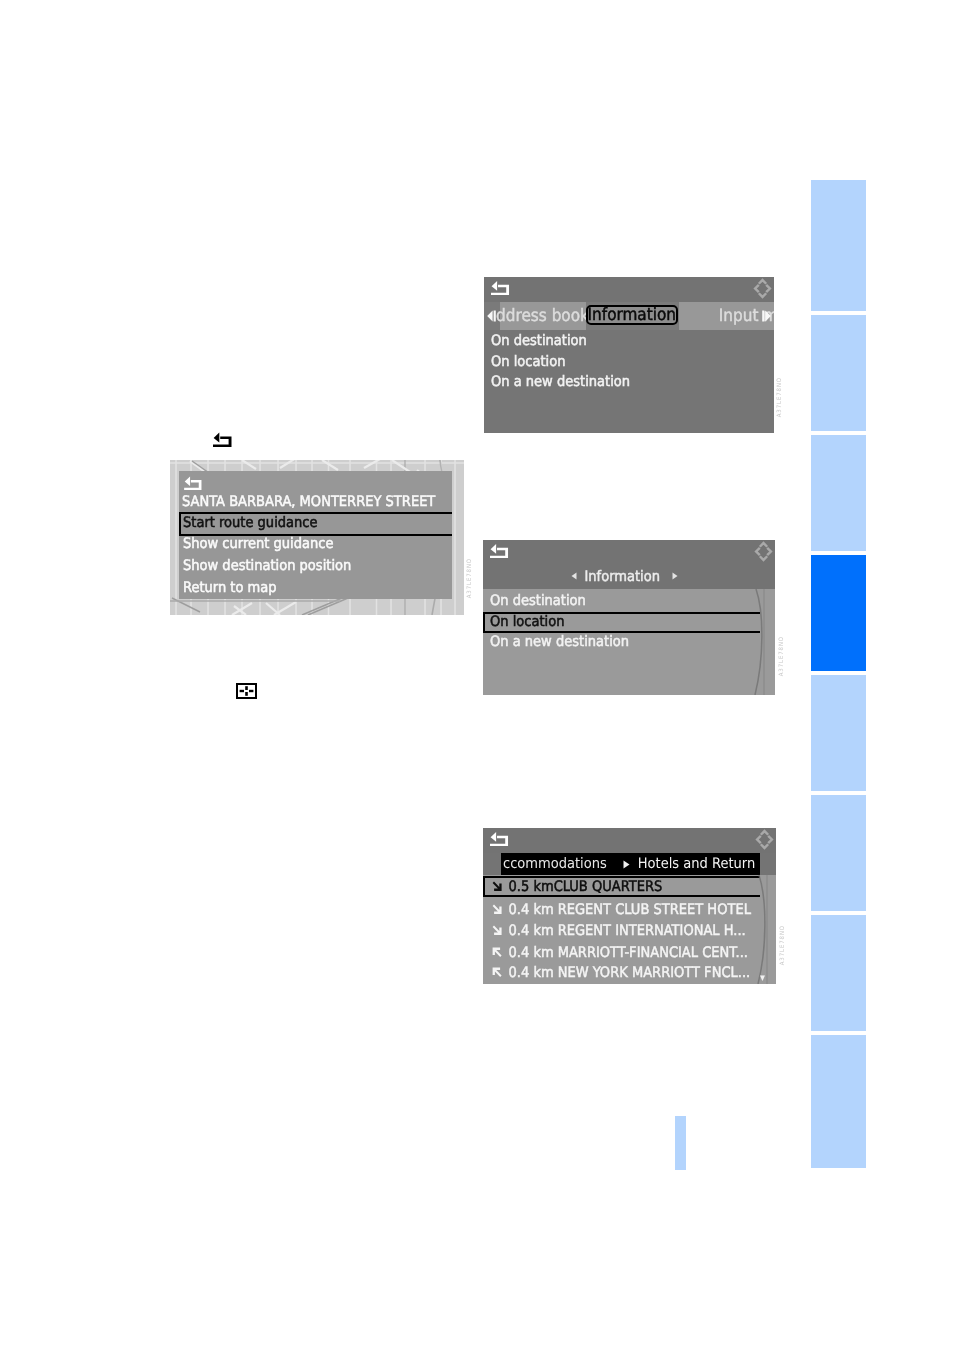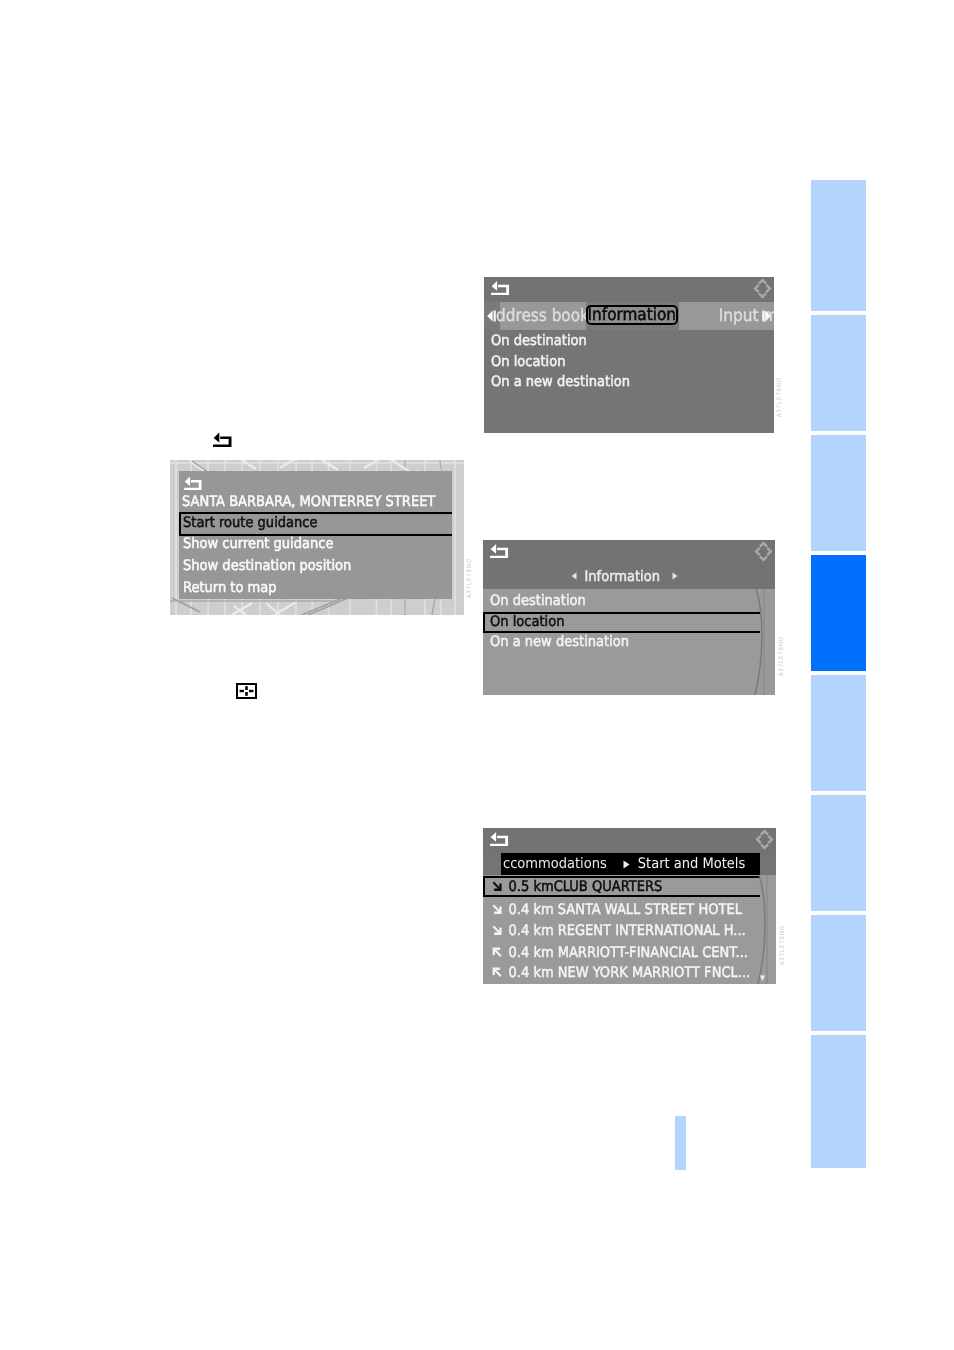--- a/index.html
+++ b/index.html
@@ -160,40 +160,40 @@
     <use href="#sym-fourway" stroke="#a9a9a9"></use>
   </svg>
 
   <div style="position:absolute;left:0;right:0;top:25px;height:22px;background:#747474;"></div>
   <div style="position:absolute;left:18px;top:25px;width:259px;height:22px;background:#000000;
               display:flex;align-items:center;">
     <span style="font-size:14.5px;color:#e8e8e8;margin-left:2px;">ccommodations</span>
     <svg width="7" height="9" viewBox="0 0 7 9" style="margin:0 8px 0 16px;">
       <path d="M0.5 0.5 L6.5 4.5 L0.5 8.5 Z" fill="#f0f0f0"></path>
     </svg>
-    <span style="font-size:14.5px;color:#f4f4f4;">Start and Motels</span>
+    <span style="font-size:14.5px;color:#f4f4f4;">Hotels and Return</span>
   </div>
 
   <div style="position:absolute;left:0;top:47.5px;width:277px;height:21px;
               border:2px solid #000;border-right:none;box-sizing:border-box;"></div>
 
   <div class="poirow" style="position:absolute;left:8.5px;top:50.5px;display:flex;align-items:flex-start;color:#0d0d0d;">
     <svg width="11" height="11" viewBox="0 0 11 11" style="margin-top:2px;">
       <path d="M0.6 2.0 L2.0 0.6 L7.3 5.9 L7.3 2.4 L9.6 2.4 L9.6 9.9 L2.1 9.9 L2.1 7.6 L5.9 7.6 Z" fill="currentColor"></path>
     </svg>
     <span style="font-size:14.5px;margin-left:6px;">0.5 km</span>
     <span style="font-size:14.5px;">CLUB QUARTERS</span>
   </div>
 
   <div class="poirow" style="position:absolute;left:8.5px;top:74.2px;display:flex;align-items:flex-start;color:#f4f4f4;">
     <svg width="11" height="11" viewBox="0 0 11 11" style="margin-top:2px;">
       <path d="M0.6 2.0 L2.0 0.6 L7.3 5.9 L7.3 2.4 L9.6 2.4 L9.6 9.9 L2.1 9.9 L2.1 7.6 L5.9 7.6 Z" fill="currentColor"></path>
     </svg>
     <span style="font-size:14.5px;margin-left:6px;">0.4 km</span>
-    <span style="font-size:14.5px;margin-left:4px;">SANTA WALL STREET HOTEL</span>
+    <span style="font-size:14.5px;margin-left:4px;">REGENT CLUB STREET HOTEL</span>
   </div>
 
   <div class="poirow" style="position:absolute;left:8.5px;top:95.2px;display:flex;align-items:flex-start;color:#f4f4f4;">
     <svg width="11" height="11" viewBox="0 0 11 11" style="margin-top:2px;">
       <path d="M0.6 2.0 L2.0 0.6 L7.3 5.9 L7.3 2.4 L9.6 2.4 L9.6 9.9 L2.1 9.9 L2.1 7.6 L5.9 7.6 Z" fill="currentColor"></path>
     </svg>
     <span style="font-size:14.5px;margin-left:6px;">0.4 km</span>
     <span style="font-size:14.5px;margin-left:4px;">REGENT INTERNATIONAL H...</span>
   </div>
 

